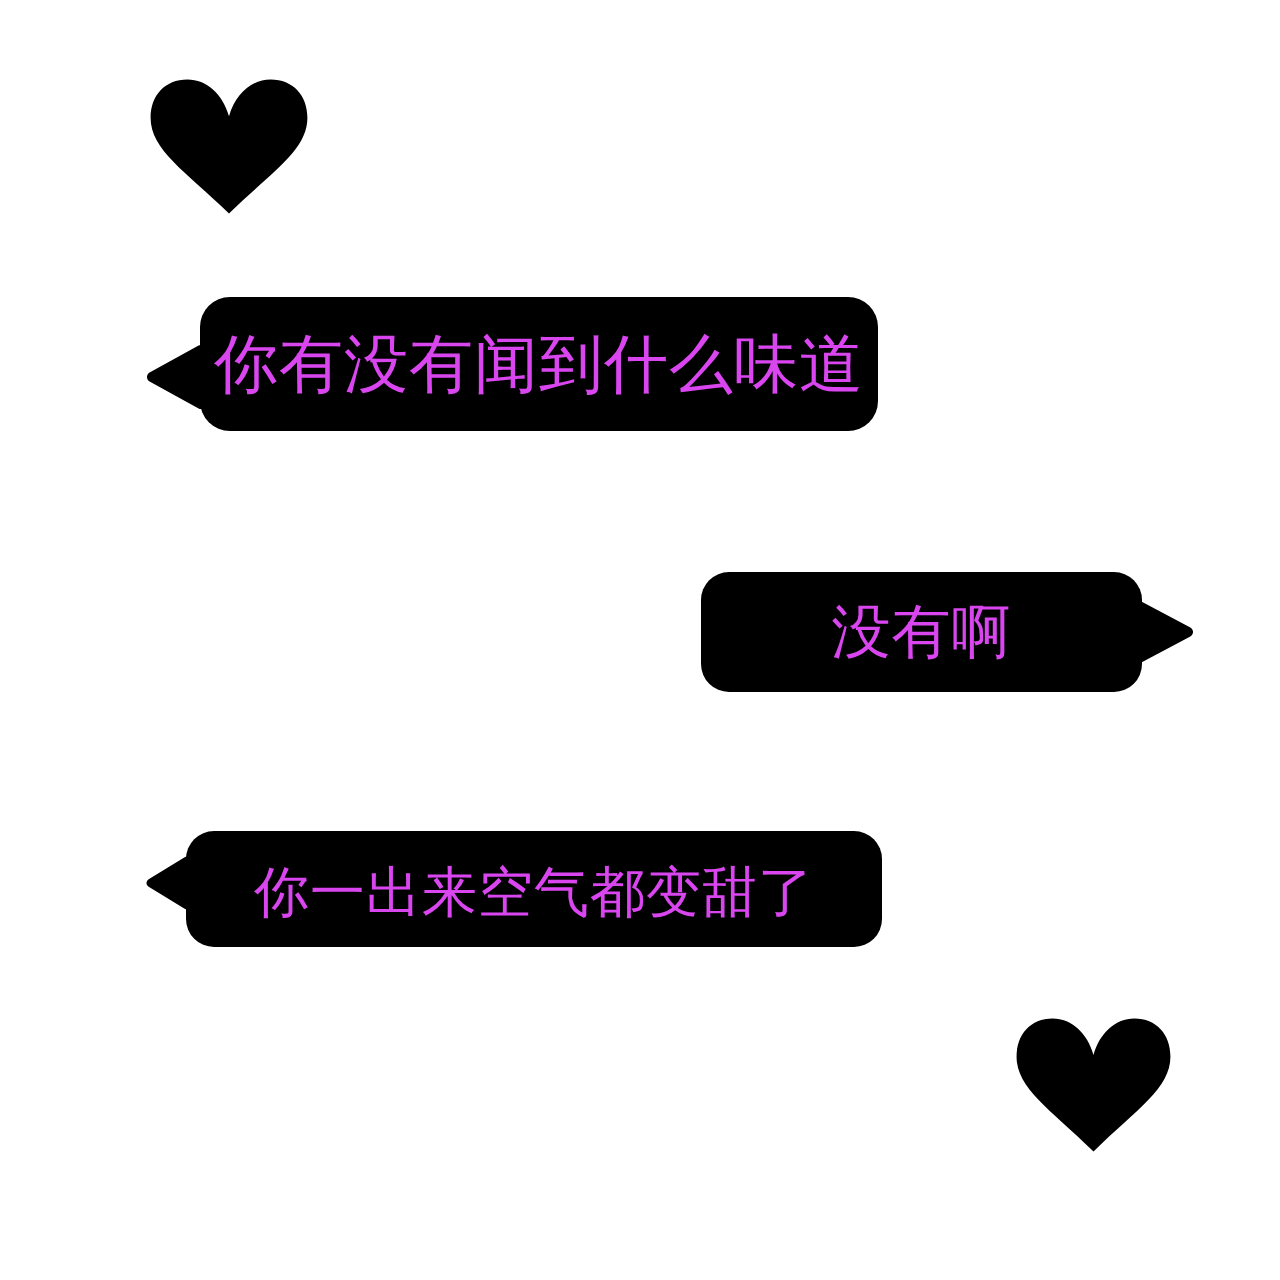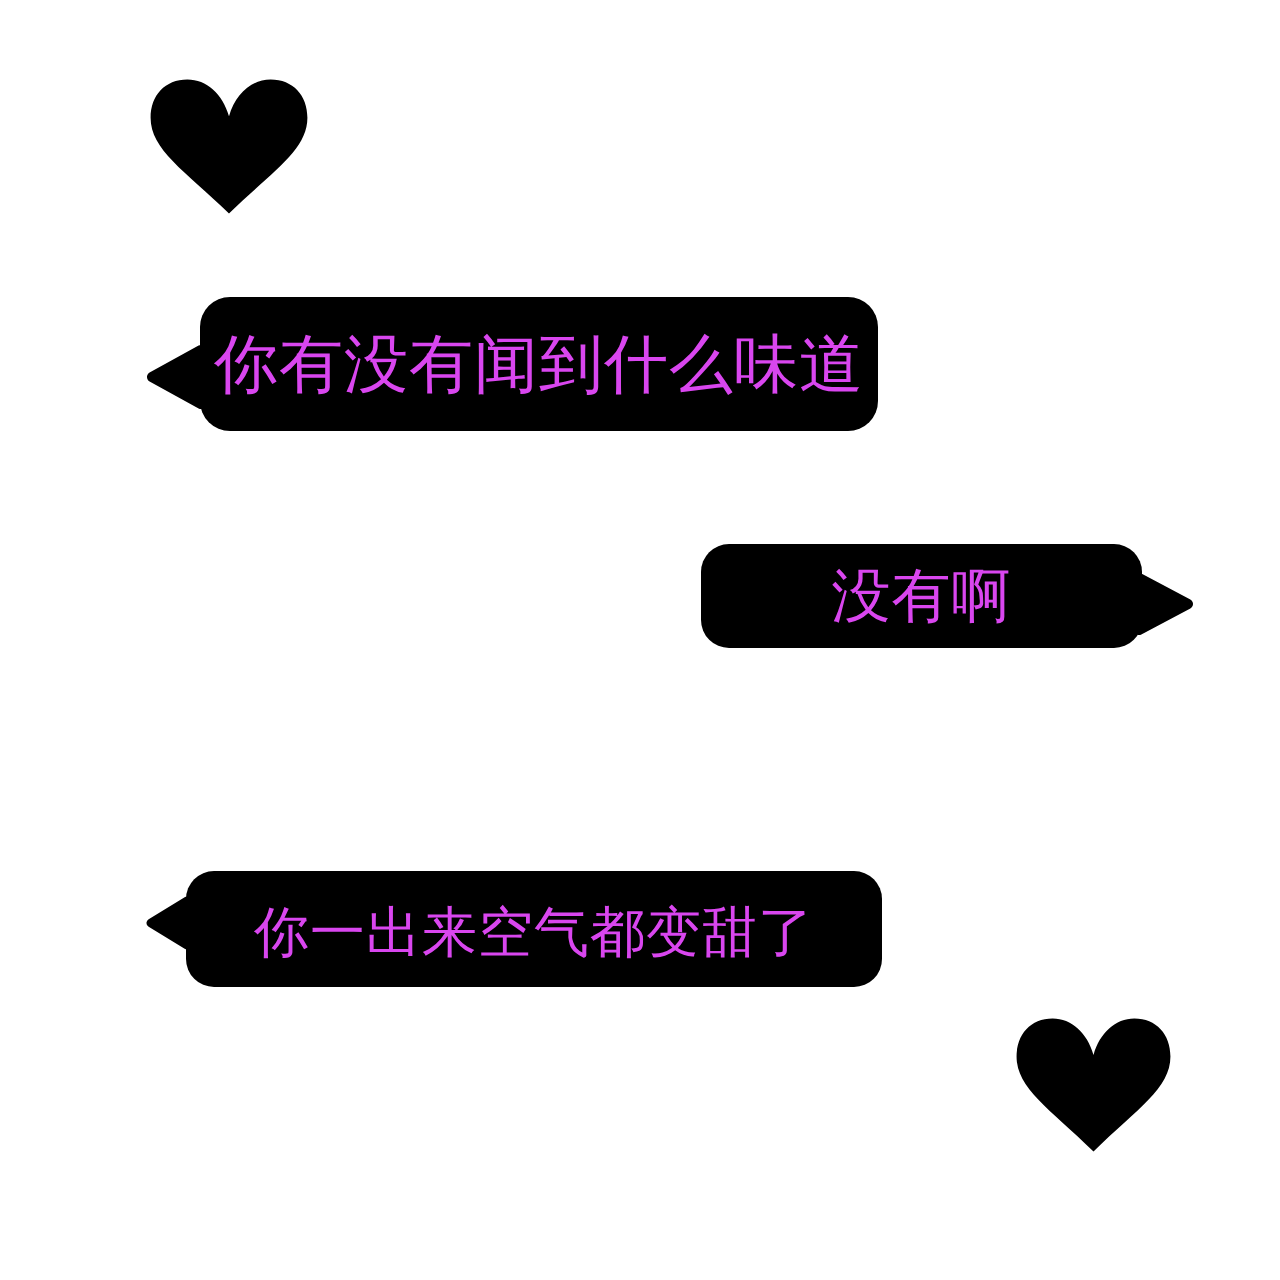--- a/index.html
+++ b/index.html
@@ -27,22 +27,22 @@
   .heart-bottom-right { left: 1015px; top: 1017px; width: 157px; height: 136px; }
 
   .bubble {
     position: absolute;
     background: #000000;
     display: flex;
     align-items: center;
     justify-content: center;
   }
   .bubble-1 { left: 200px; top: 297px; width: 678px; height: 134px; border-radius: 30px; }
-  .bubble-2 { left: 701px; top: 544px; width: 441px; height: 104px; border-radius: 28px; text-align: right; }
-  .bubble-3 { left: 186px; top: 831px; width: 696px; height: 116px; border-radius: 28px; margin-top: 40px; }
+  .bubble-2 { left: 701px; top: 572px; width: 441px; height: 120px; border-radius: 28px; text-align: right; }
+  .bubble-3 { left: 186px; top: 831px; width: 696px; height: 116px; border-radius: 28px; }
 
   .bubble-text {
     color: #d946ef;
     line-height: 1;
     white-space: nowrap;
     letter-spacing: 1px;
   }
   .bubble-1 .bubble-text { font-size: 64px; }
   .bubble-2 .bubble-text { font-size: 59px; }
   .bubble-3 .bubble-text { font-size: 55px; padding-top: 6px; }

